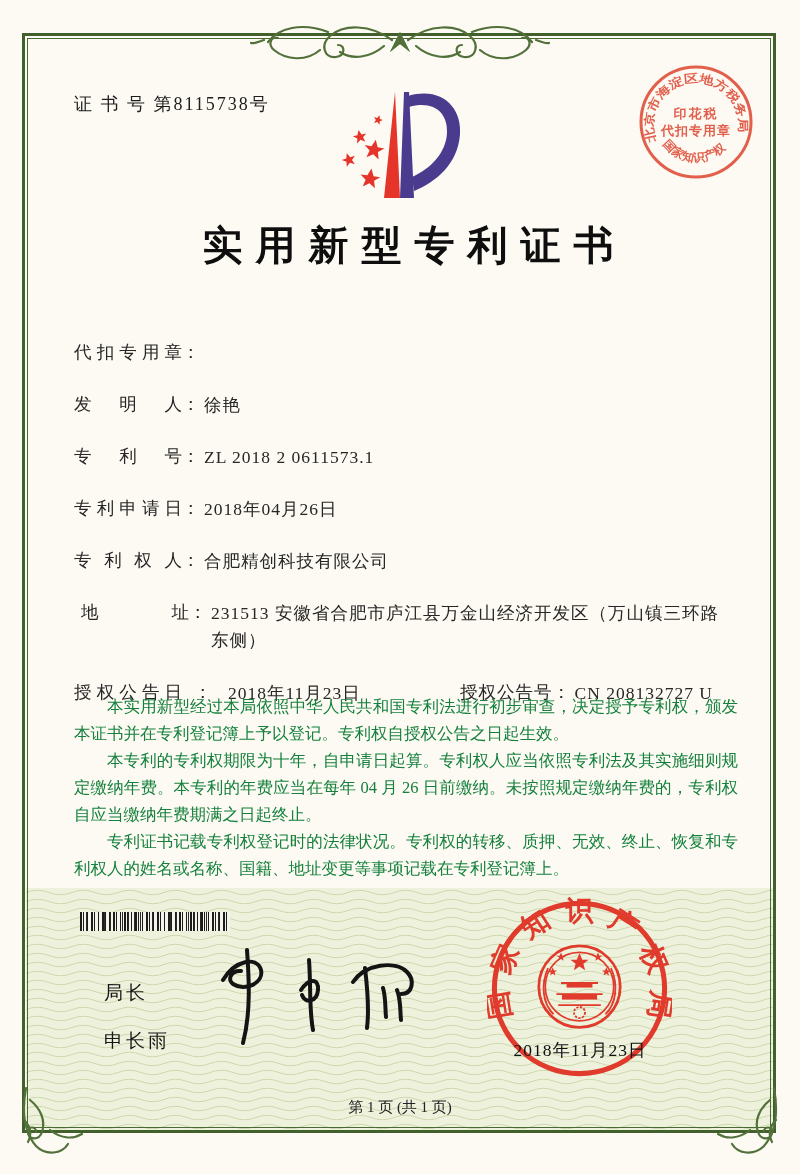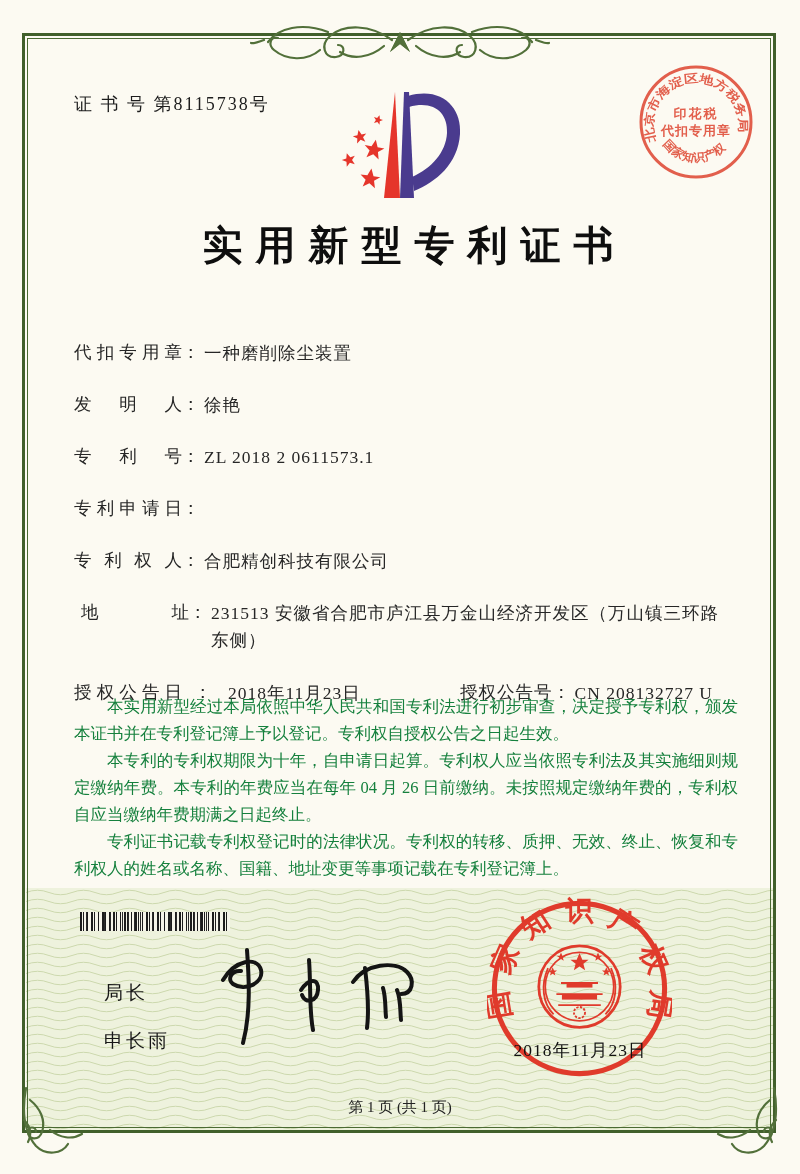--- a/index.html
+++ b/index.html
@@ -149,35 +149,35 @@
     <text x="80" y="76" text-anchor="middle" font-size="13" letter-spacing="2" fill="#e0523f" font-weight="bold">印花税</text>
     <text x="80" y="93" text-anchor="middle" font-size="13" letter-spacing="1" fill="#e0523f" font-weight="bold">代扣专用章</text>
   </svg>
 
   <div class="doc-title">实用新型专利证书</div>
 
   <div class="fields">
     <div class="frow">
       <span class="flabel">代扣专用章</span>
       <span class="fcolon">：</span>
-      <span class="fvalue">一种磨削除尘装置</span>
     </div>
     <div class="frow">
       <span class="flabel">发明人</span>
       <span class="fcolon">：</span>
       <span class="fvalue">徐艳</span>
     </div>
     <div class="frow">
       <span class="flabel">专利号</span>
       <span class="fcolon">：</span>
       <span class="fvalue">ZL 2018 2 0611573.1</span>
     </div>
     <div class="frow">
       <span class="flabel">专利申请日</span>
       <span class="fcolon">：</span>
+      <span class="fvalue">2018年04月26日</span>
     </div>
     <div class="frow">
       <span class="flabel">专利权人</span>
       <span class="fcolon">：</span>
       <span class="fvalue">合肥精创科技有限公司</span>
     </div>
     <div class="frow tall">
       <span class="flabel">地址</span>
       <span class="fcolon">：</span>
       <span class="fvalue addr">231513 安徽省合肥市庐江县万金山经济开发区（万山镇三环路东侧）</span>

